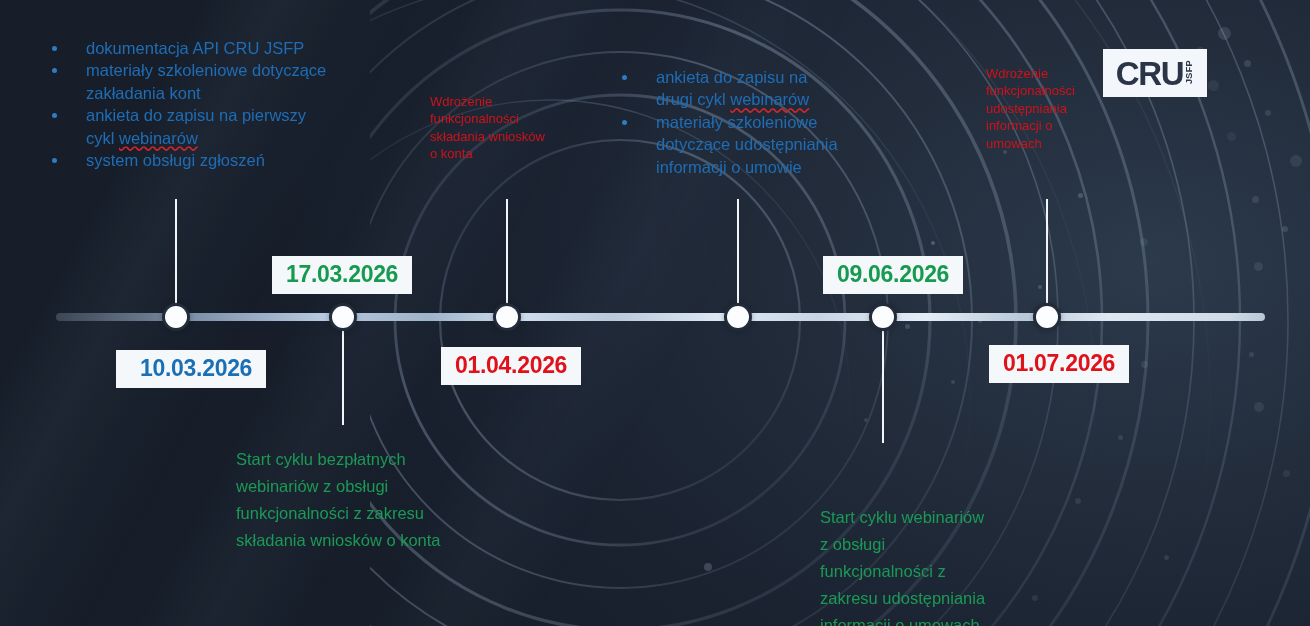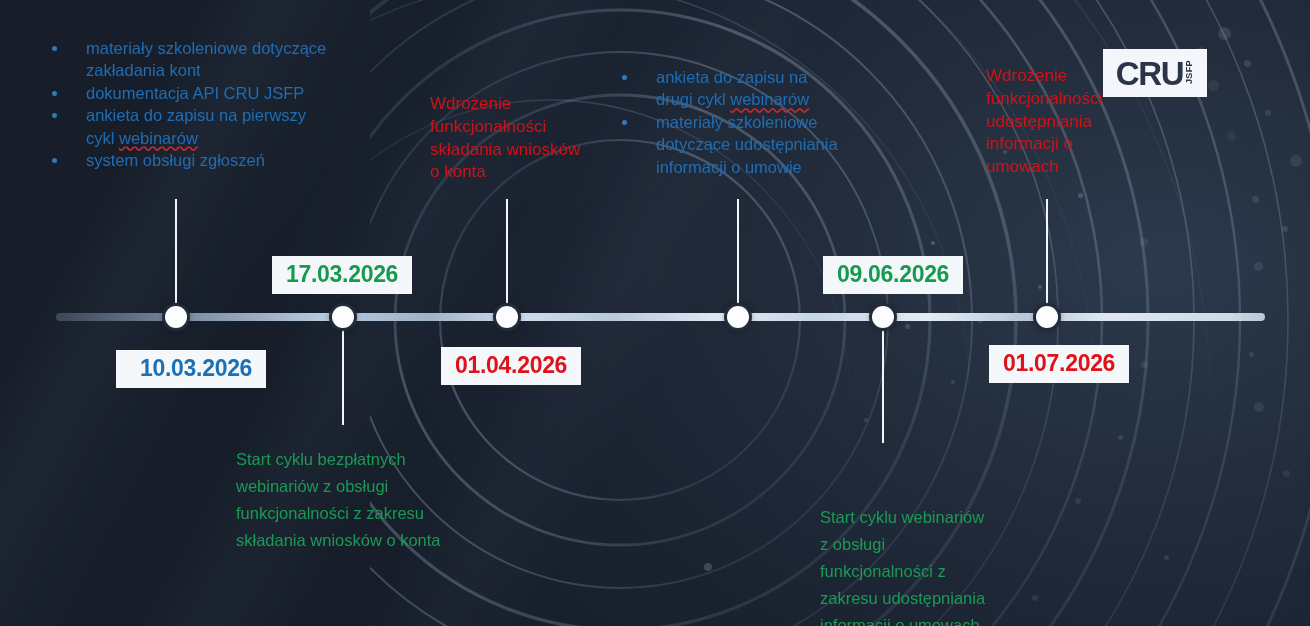--- a/index.html
+++ b/index.html
@@ -69,21 +69,21 @@
     line-height:1;
     white-space:nowrap;
     font-family:"Liberation Sans", sans-serif;
   }
   .c-blue  { color:#1b6fb5;padding-left:24px; }
   .c-green { color:#169b4e; }
   .c-red   { color:#e1111a; }
 
   
   .tblock { position:absolute; line-height:1.34; white-space:pre-line; }
-  .t-red   { color:#d01218; font-size:17px; }
+  .t-red   { color:#d01218; font-size:13px; }
   .t-green { color:#1a9a55; font-size:16.5px; }
 
   .bullets { position:absolute; }
   .bullet-row { display:flex; align-items:flex-start; }
   .bullet-dot {
     width:5px; height:5px; border-radius:50%;
     background:#2f7cc0; flex:0 0 auto;
     margin-top:9px; margin-right:29px;
   }
   .bullet-text {
@@ -196,26 +196,26 @@
   <div class="logo">
     <div class="logo-inner">
       <span class="logo-cru">CRU</span>
       <span class="logo-jsfp">JSFP</span>
     </div>
   </div>
 
   <div class="bullets" style="left:52px;top:37px;width:340px;">
     <div class="bullet-row">
       <span class="bullet-dot"></span>
+      <span class="bullet-text">dokumentacja API CRU JSFP</span>
+    </div>
+    <div class="bullet-row">
+      <span class="bullet-dot"></span>
       <span class="bullet-text">materiały szkoleniowe dotyczące
 zakładania kont</span>
-    </div>
-    <div class="bullet-row">
-      <span class="bullet-dot"></span>
-      <span class="bullet-text">dokumentacja API CRU JSFP</span>
     </div>
     <div class="bullet-row">
       <span class="bullet-dot"></span>
       <span class="bullet-text"><span>ankieta do zapisu na pierwszy
 cykl </span><span class="sp-underline">webinarów</span></span>
     </div>
     <div class="bullet-row">
       <span class="bullet-dot"></span>
       <span class="bullet-text">system obsługi zgłoszeń</span>
     </div>

